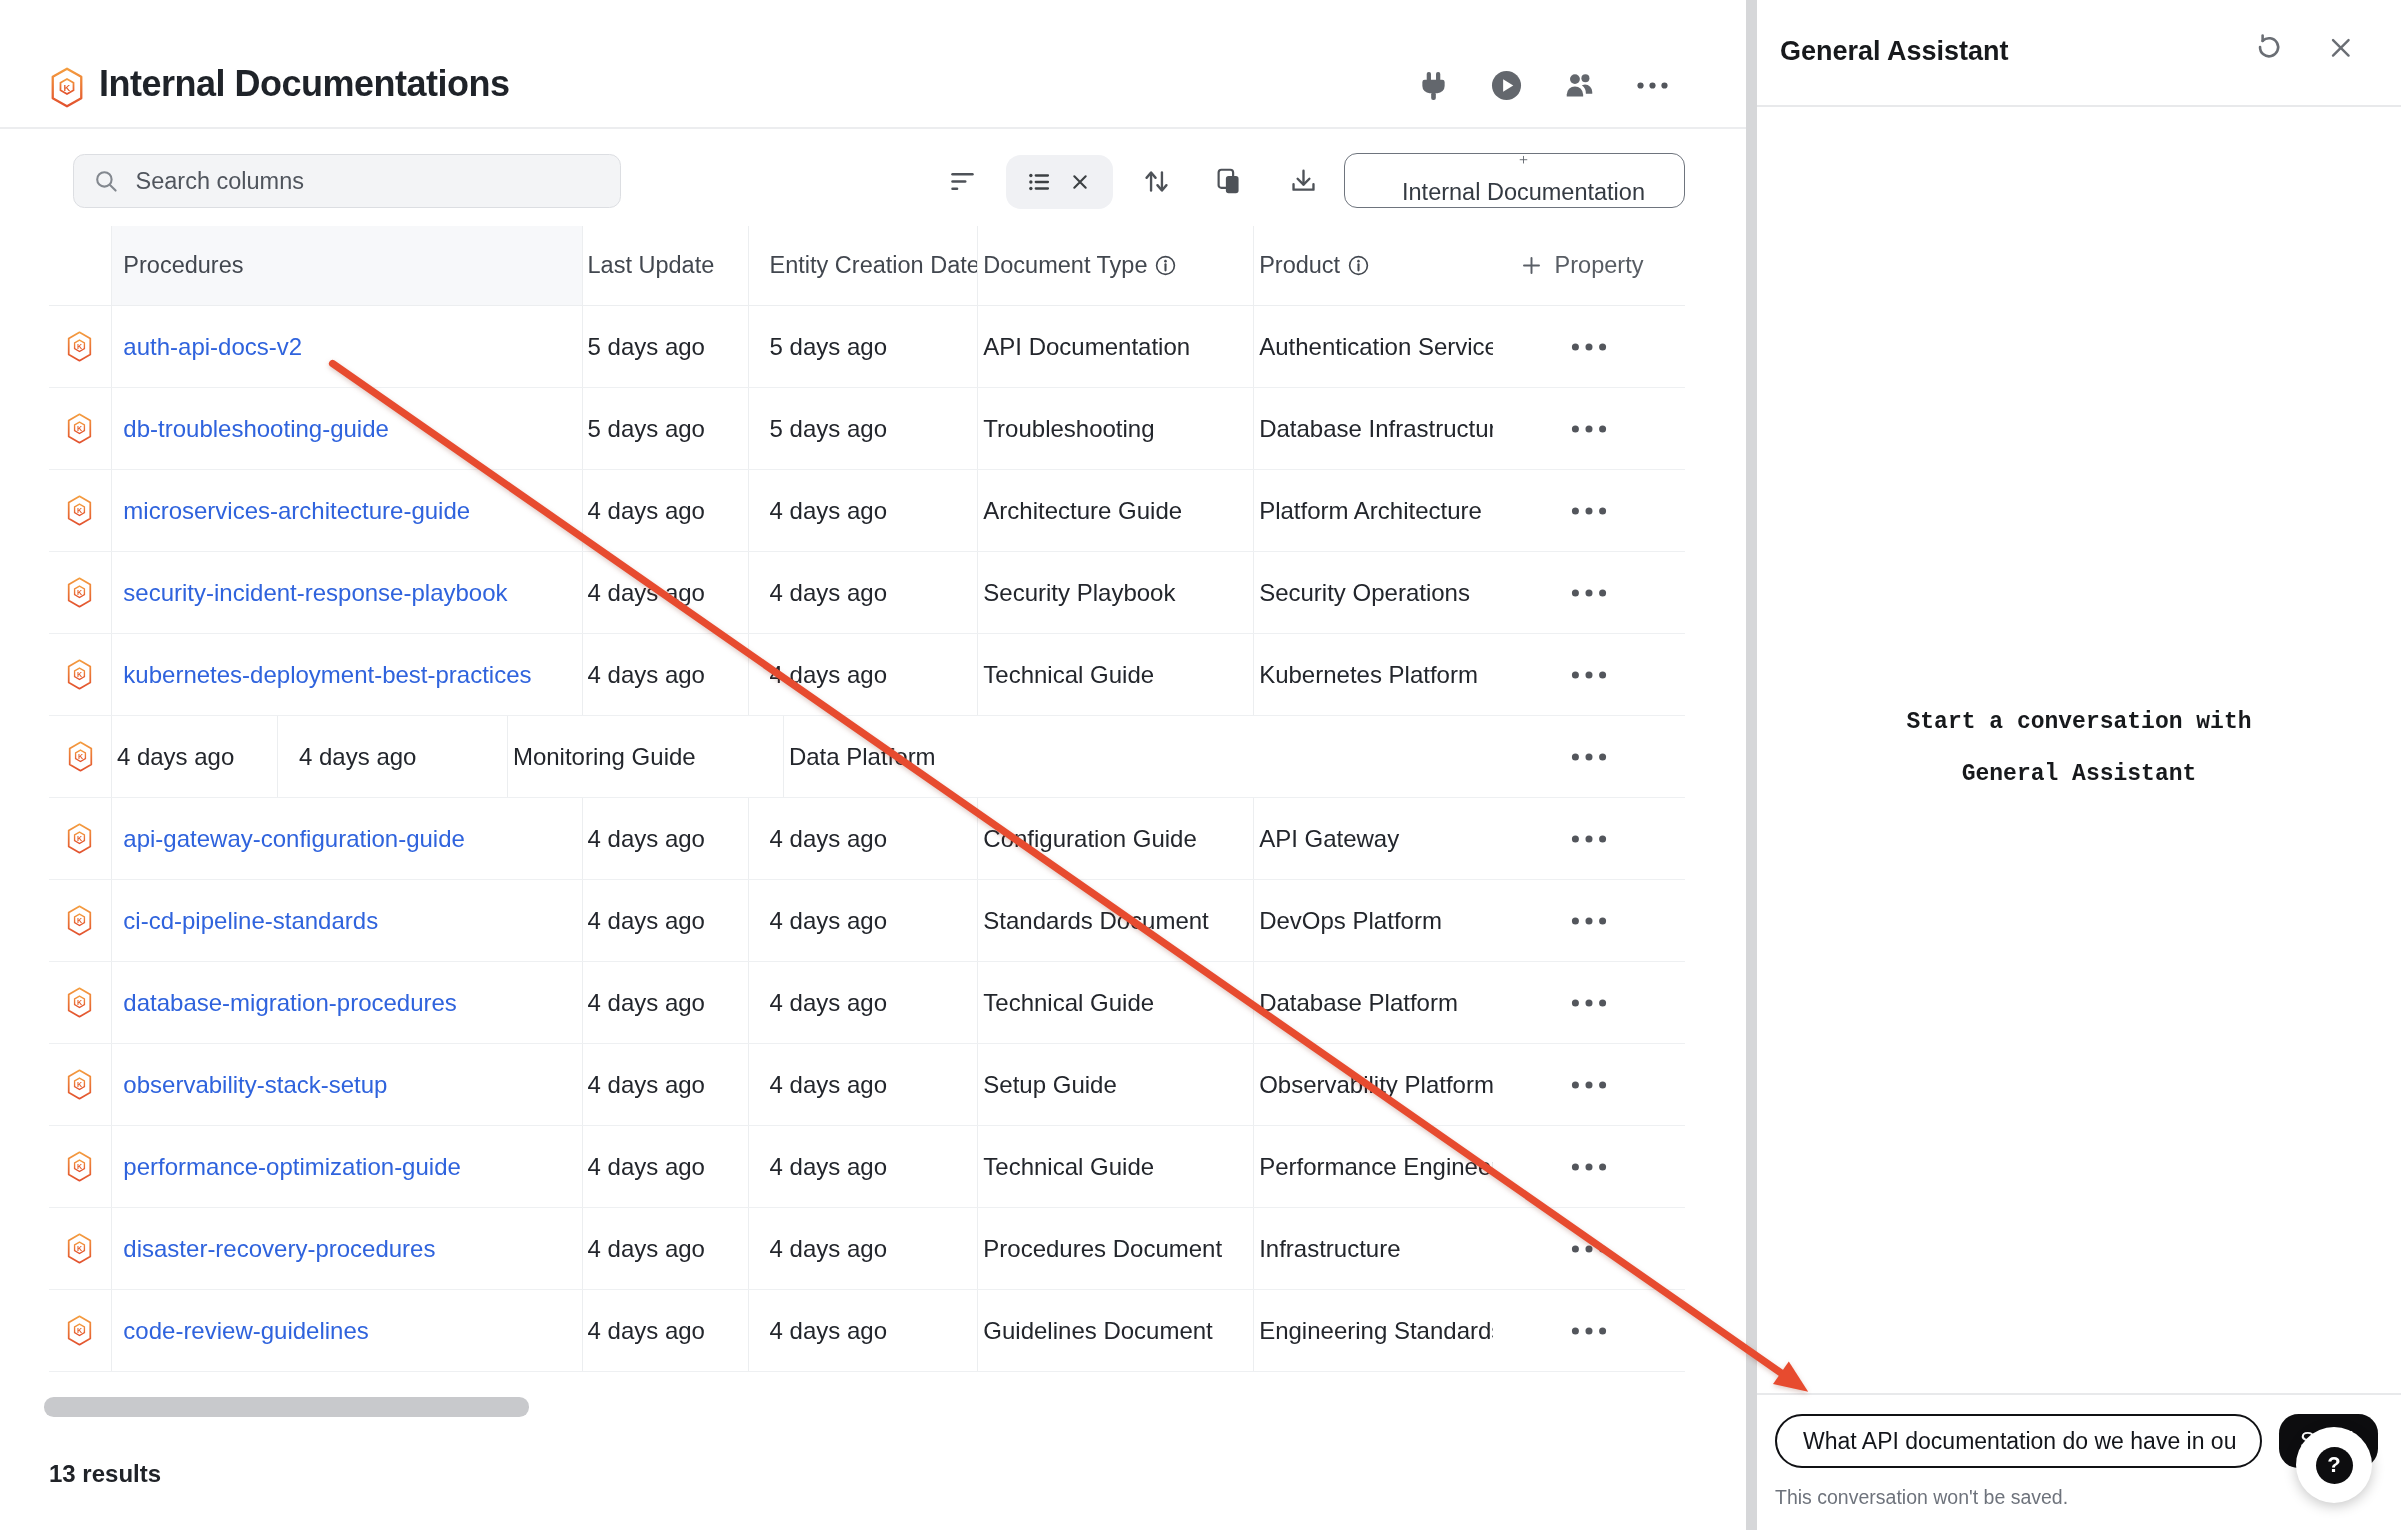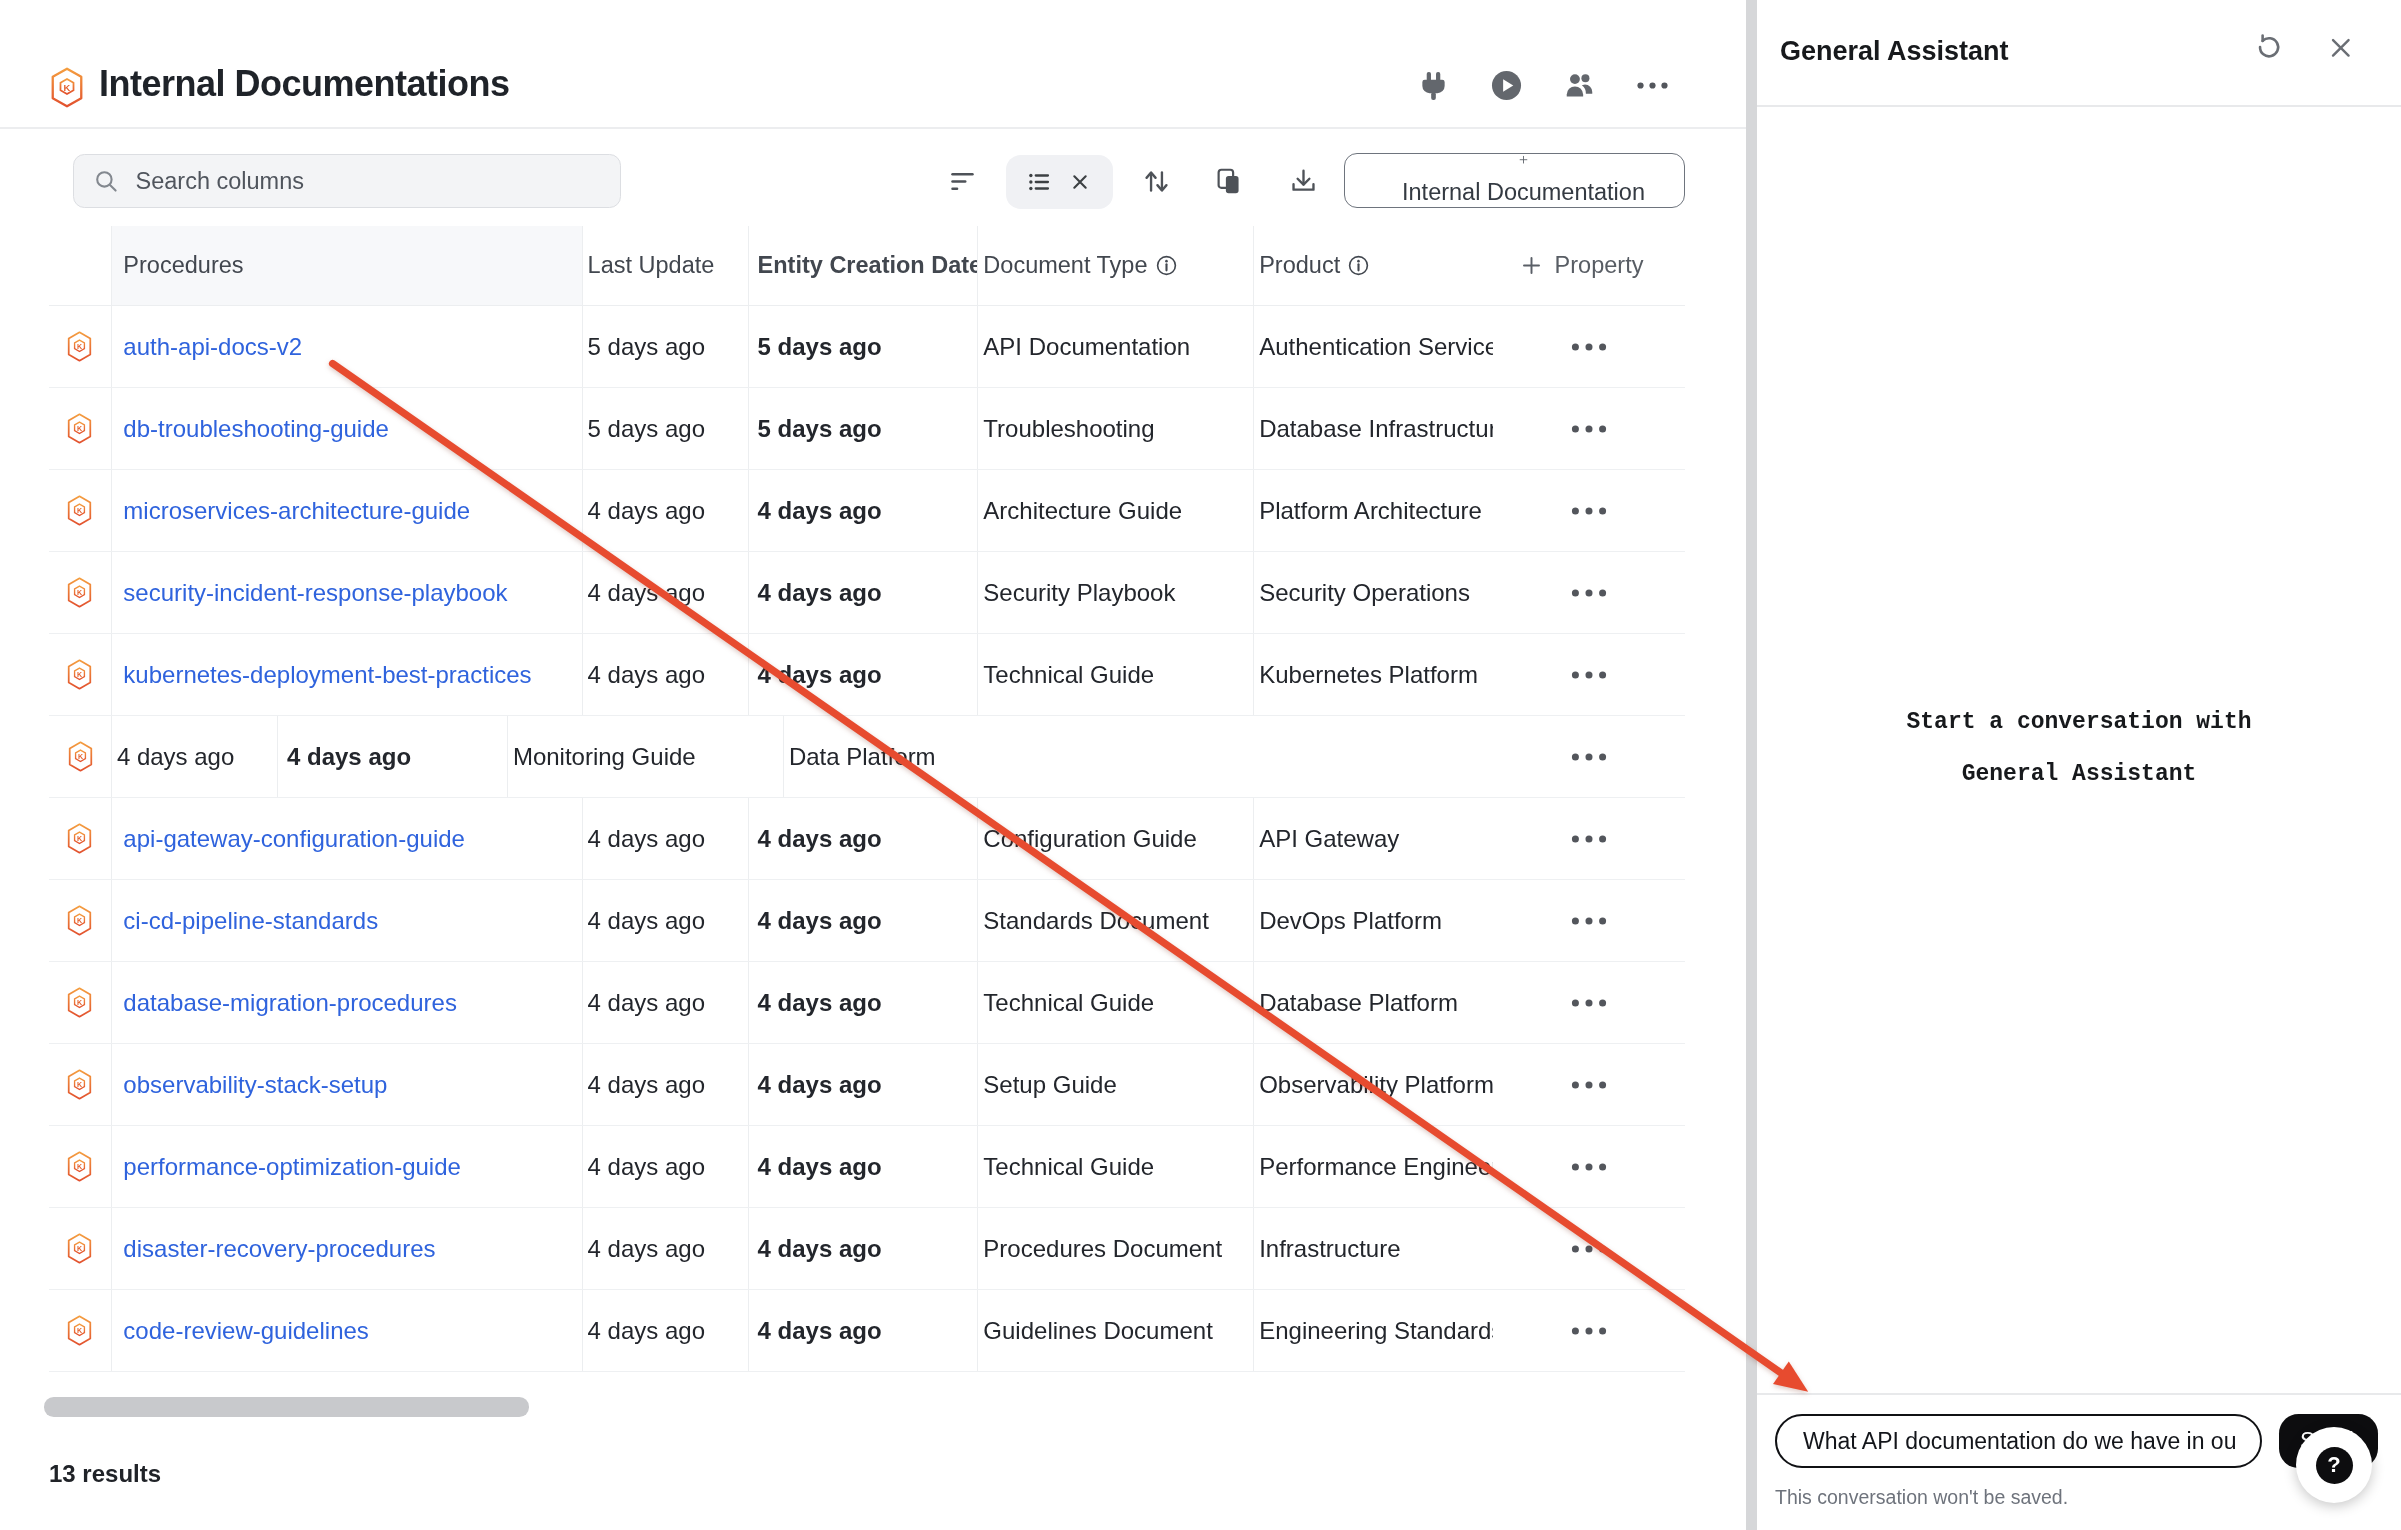--- a/index.html
+++ b/index.html
@@ -32,21 +32,21 @@
 
   
   .table{position:absolute;left:49px;top:226px;width:1636px;}
   .t-head{display:flex;height:80px;align-items:center;}
   .t-row{display:flex;height:82px;align-items:center;box-sizing:border-box;border-bottom:1.6px solid #eef0f2;}
   .t-head{box-sizing:border-box;border-bottom:1.6px solid #eceef0;}
   .c{box-sizing:border-box;height:100%;display:flex;align-items:center;white-space:nowrap;overflow:hidden;}
   .c-icon{width:62px;justify-content:center;}
   .c-id{width:471px;padding-left:11.4px;border-left:0.8px solid #eceef0;}
   .c-last{width:166px;padding-left:4.9px;border-left:0.8px solid #eceef0;}
-  .c-created{width:230px;padding-left:9px;border-left:0.8px solid #eceef0;font-weight:bold;}
+  .c-created{width:230px;padding-left:21px;border-left:0.8px solid #eceef0;}
   .c-doctype{width:276px;padding-left:4.9px;border-left:0.8px solid #eceef0;}
   .c-product{width:432px;padding-left:4.9px;border-left:0.8px solid #eceef0;overflow:visible;}
   .t-head .c{font-size:23.5px;color:#42474f;}
   .t-head .c-id{background:#f7f8fa;}
   .t-row{font-size:24px;color:#23262c;}
   .row-link{color:#2f63dd;text-decoration:none;font-weight:500;}
   .row-icon{width:27px;height:31px;}
   .info-ic{margin-left:8px;width:21px;height:21px;flex:0 0 auto;}
 
   

